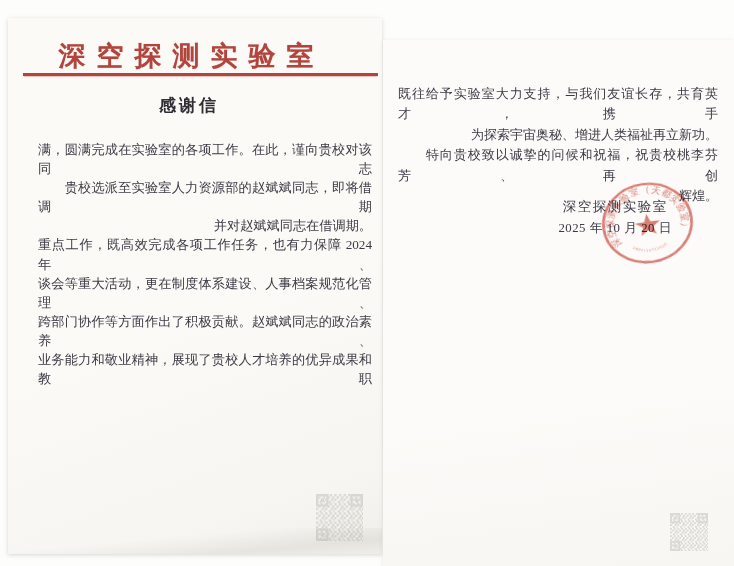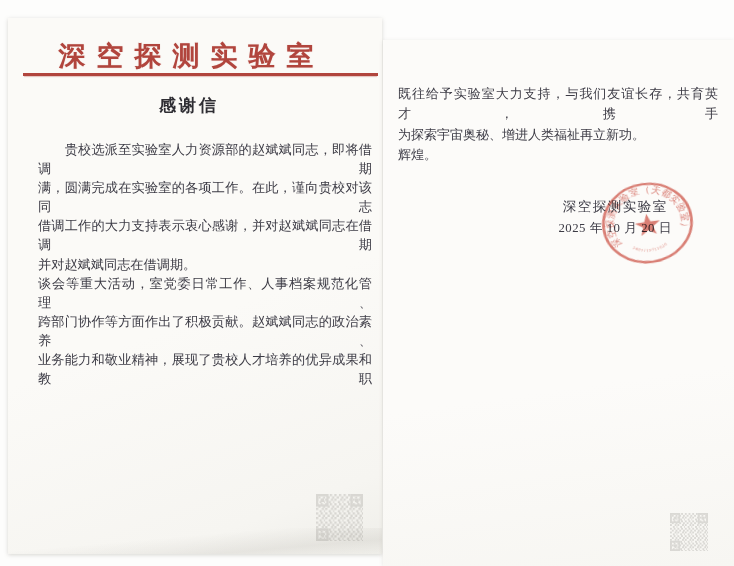--- a/index.html
+++ b/index.html
@@ -33,21 +33,21 @@
   }
   .doc-title{
     position:absolute;top:76px;left:0;right:12px;text-align:center;
     font-size:17px;font-weight:bold;color:#2e2d33;letter-spacing:3px;
   }
   .body-text{
     position:absolute;color:var(--ink);
   }
   .body-left{top:122px;left:30px;width:334px;font-size:13.2px;line-height:19.1px;}
   .body-right{top:44px;left:15px;width:320px;font-size:13px;line-height:20.4px;}
-  .line{text-align:left;white-space:pre-wrap;}
+  .line{text-align:right;white-space:pre-wrap;}
   .line.fill{text-align:justify;text-align-last:justify;}
   .signature{
     position:absolute;top:158px;right:62px;text-align:center;
     color:var(--ink);
   }
   .signature .org{font-size:13.5px;letter-spacing:1.5px;margin-bottom:4px;}
   .signature .date{font-size:12.8px;letter-spacing:.5px;font-family:Liberation Serif, serif;}
   .seal{
     position:absolute;left:217px;top:141px;width:95px;height:84px;
     opacity:.82;mix-blend-mode:multiply;transform:rotate(-8deg);
@@ -66,25 +66,25 @@
   }
 </style>
 </head>
 <body>
 
 <div class="page page-left">
   <div class="letterhead">深空探测实验室</div>
   <div class="divider"></div>
   <div class="doc-title">感谢信</div>
   <div class="body-text body-left">
+      <div class="line fill">满，圆满完成在实验室的各项工作。在此，谨向贵校对该同志</div>
       <div class="line fill">　　贵校选派至实验室人力资源部的赵斌斌同志，即将借调期</div>
-      <div class="line fill">满，圆满完成在实验室的各项工作。在此，谨向贵校对该同志</div>
-      <div class="line fill">借调工作的大力支持表示衷心感谢，并对赵斌斌同志在借调期</div>
       <div class="line">并对赵斌斌同志在借调期。</div>
-      <div class="line fill">谈会等重大活动，室党委日常工作、人事档案规范化管理、</div>
+      <div class="line fill">重点工作，既高效完成各项工作任务，也有力保障 2024 年、</div>
+      <div class="line fill">谈会等重大活动，更在制度体系建设、人事档案规范化管理、</div>
       <div class="line fill">跨部门协作等方面作出了积极贡献。赵斌斌同志的政治素养、</div>
       <div class="line fill">业务能力和敬业精神，展现了贵校人才培养的优异成果和教职</div>
     </div>
   <div class="qr qr-left">
     <svg viewBox="0 0 41 41" preserveAspectRatio="none">
       <defs>
         <pattern id="qp1" width="8" height="8" patternUnits="userSpaceOnUse">
           <g fill="#b3b1ac">
             <rect x="0" y="0" width="2" height="2"></rect>
               <rect x="4" y="0" width="2" height="2"></rect>
@@ -110,20 +110,21 @@
       </g>
     </svg>
   </div>
   <div class="crease"></div>
 </div>
 
 <div class="page page-right">
   <div class="body-text body-right">
       <div class="line fill">既往给予实验室大力支持，与我们友谊长存，共育英才，携手</div>
       <div class="line">为探索宇宙奥秘、增进人类福祉再立新功。</div>
+      <div class="line fill">　　特向贵校致以诚挚的问候和祝福，祝贵校桃李芬芳、再创</div>
       <div class="line">辉煌。</div>
     </div>
 
   <div class="signature">
     <div class="org">深空探测实验室</div>
     <div class="date">2025 年 10 月 20 日</div>
   </div>
 
   <div class="seal">
     <svg viewBox="0 0 100 100" preserveAspectRatio="none">

